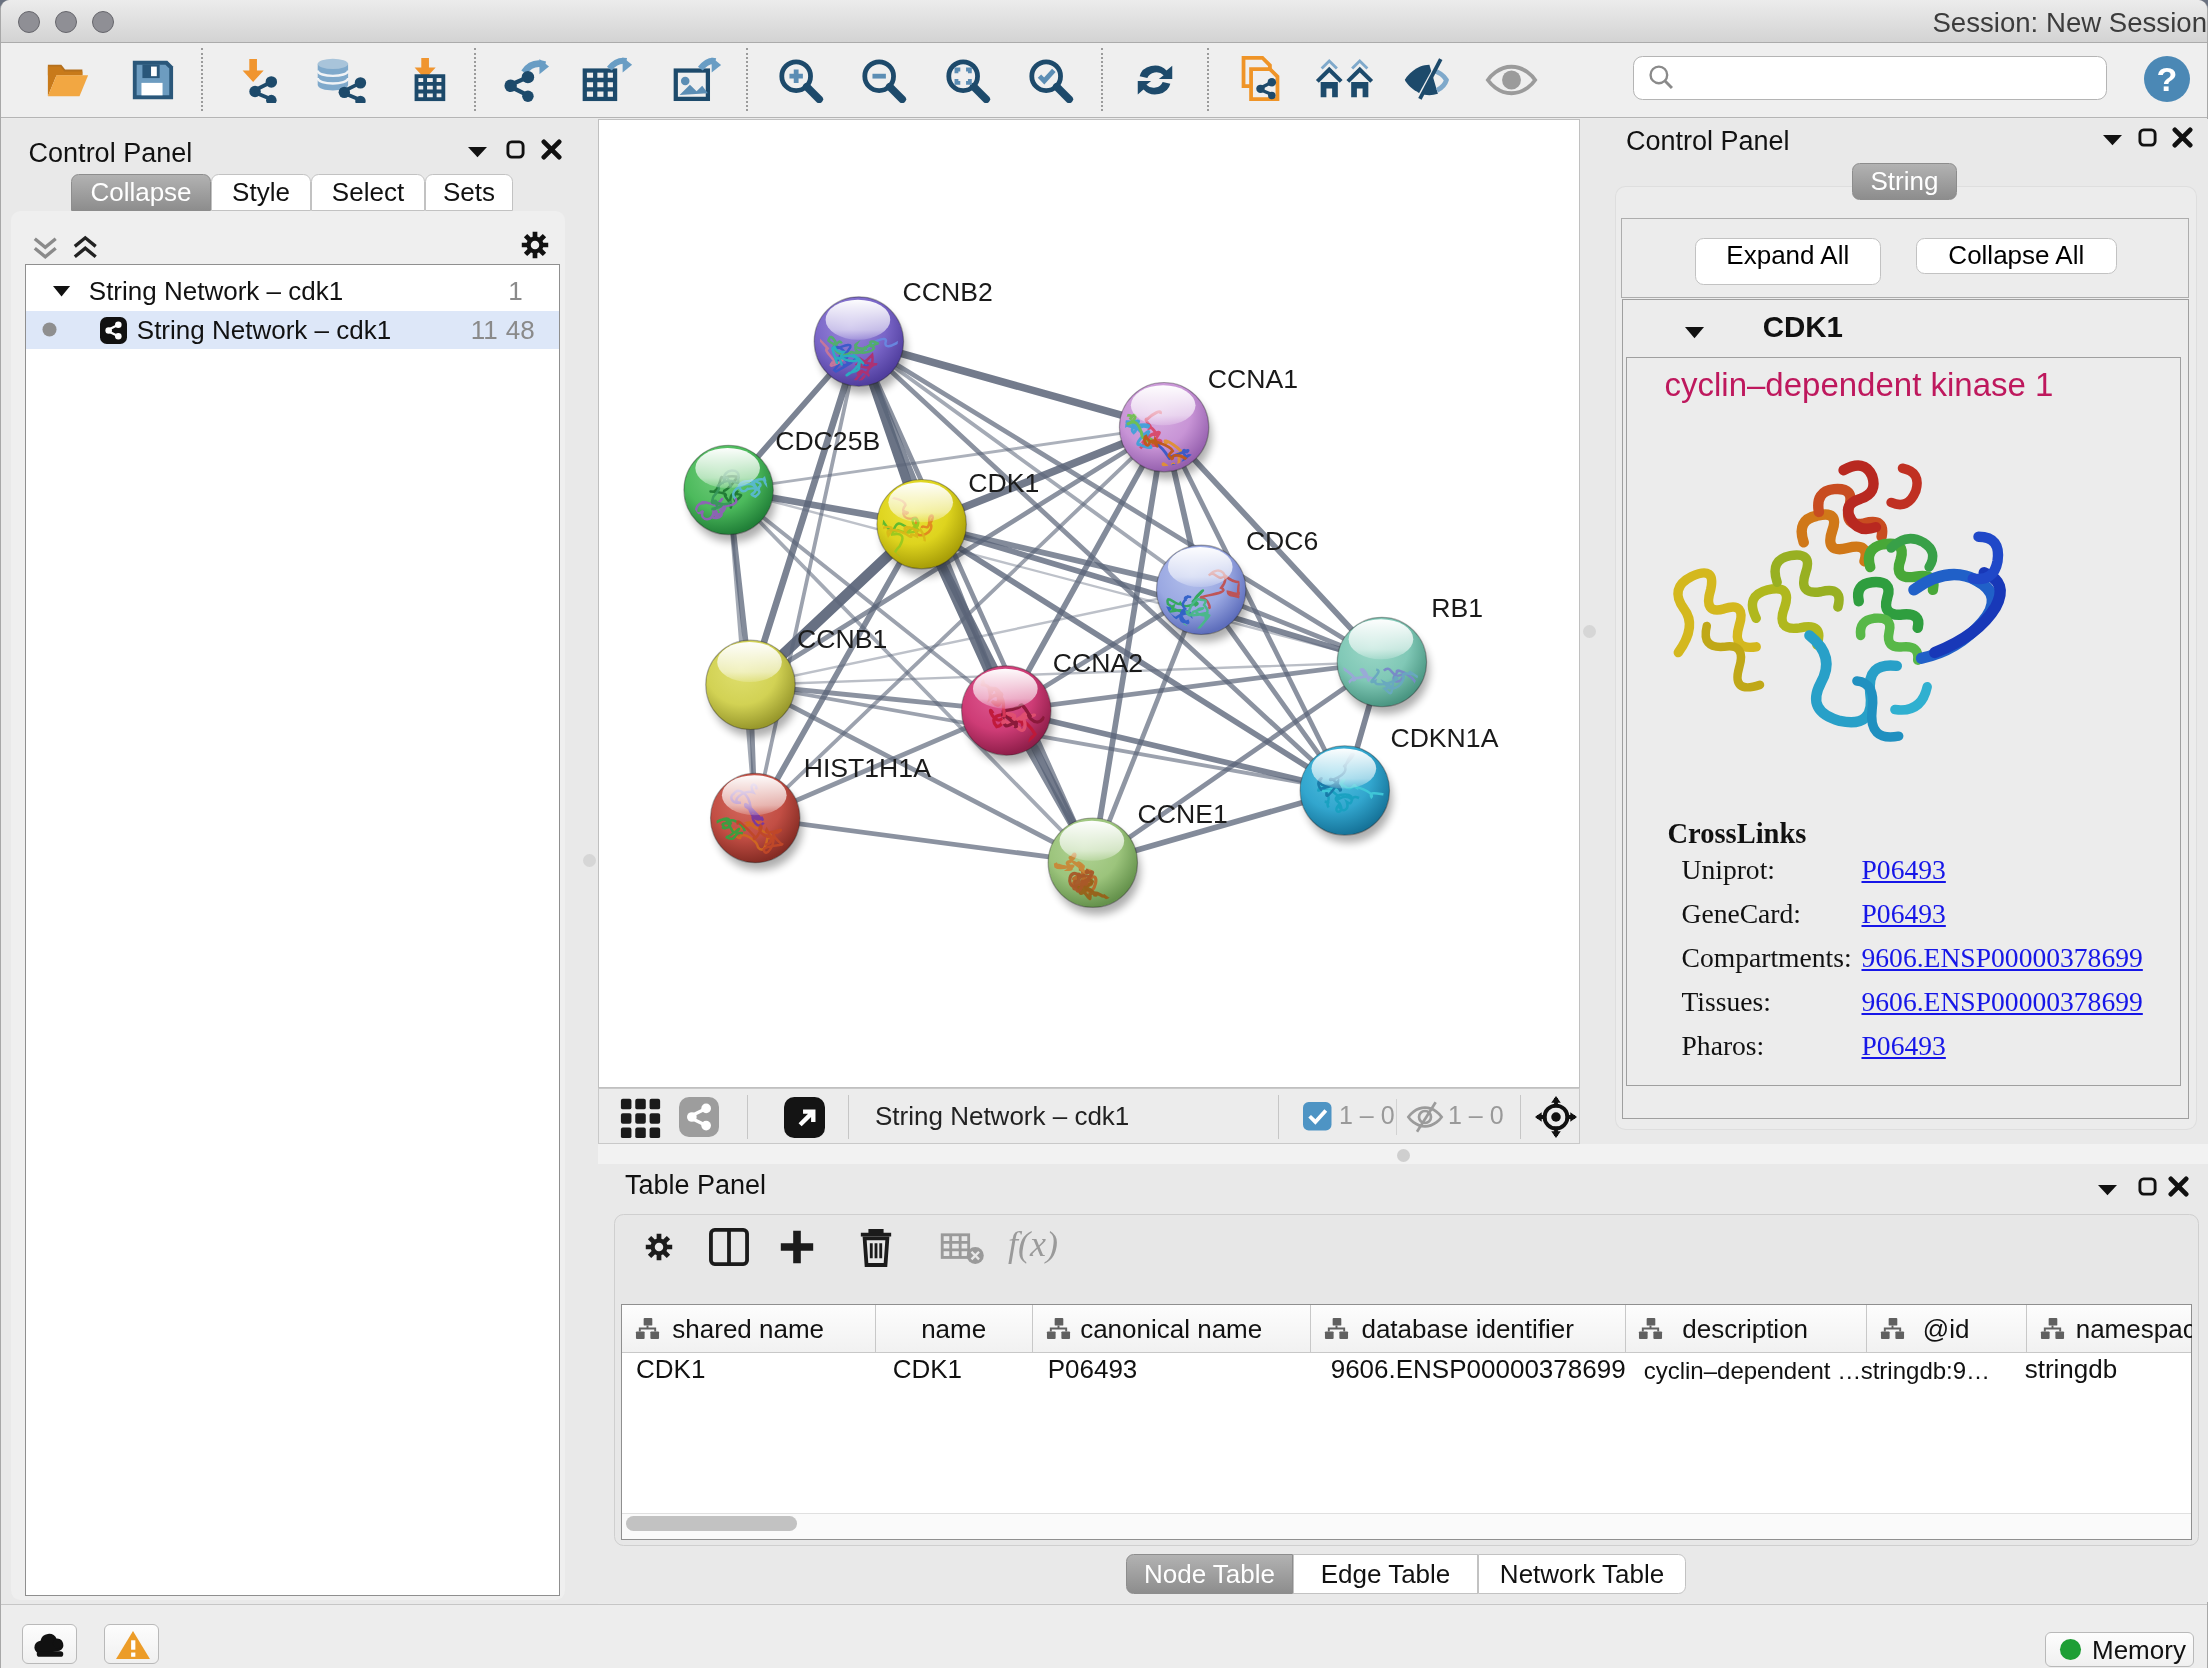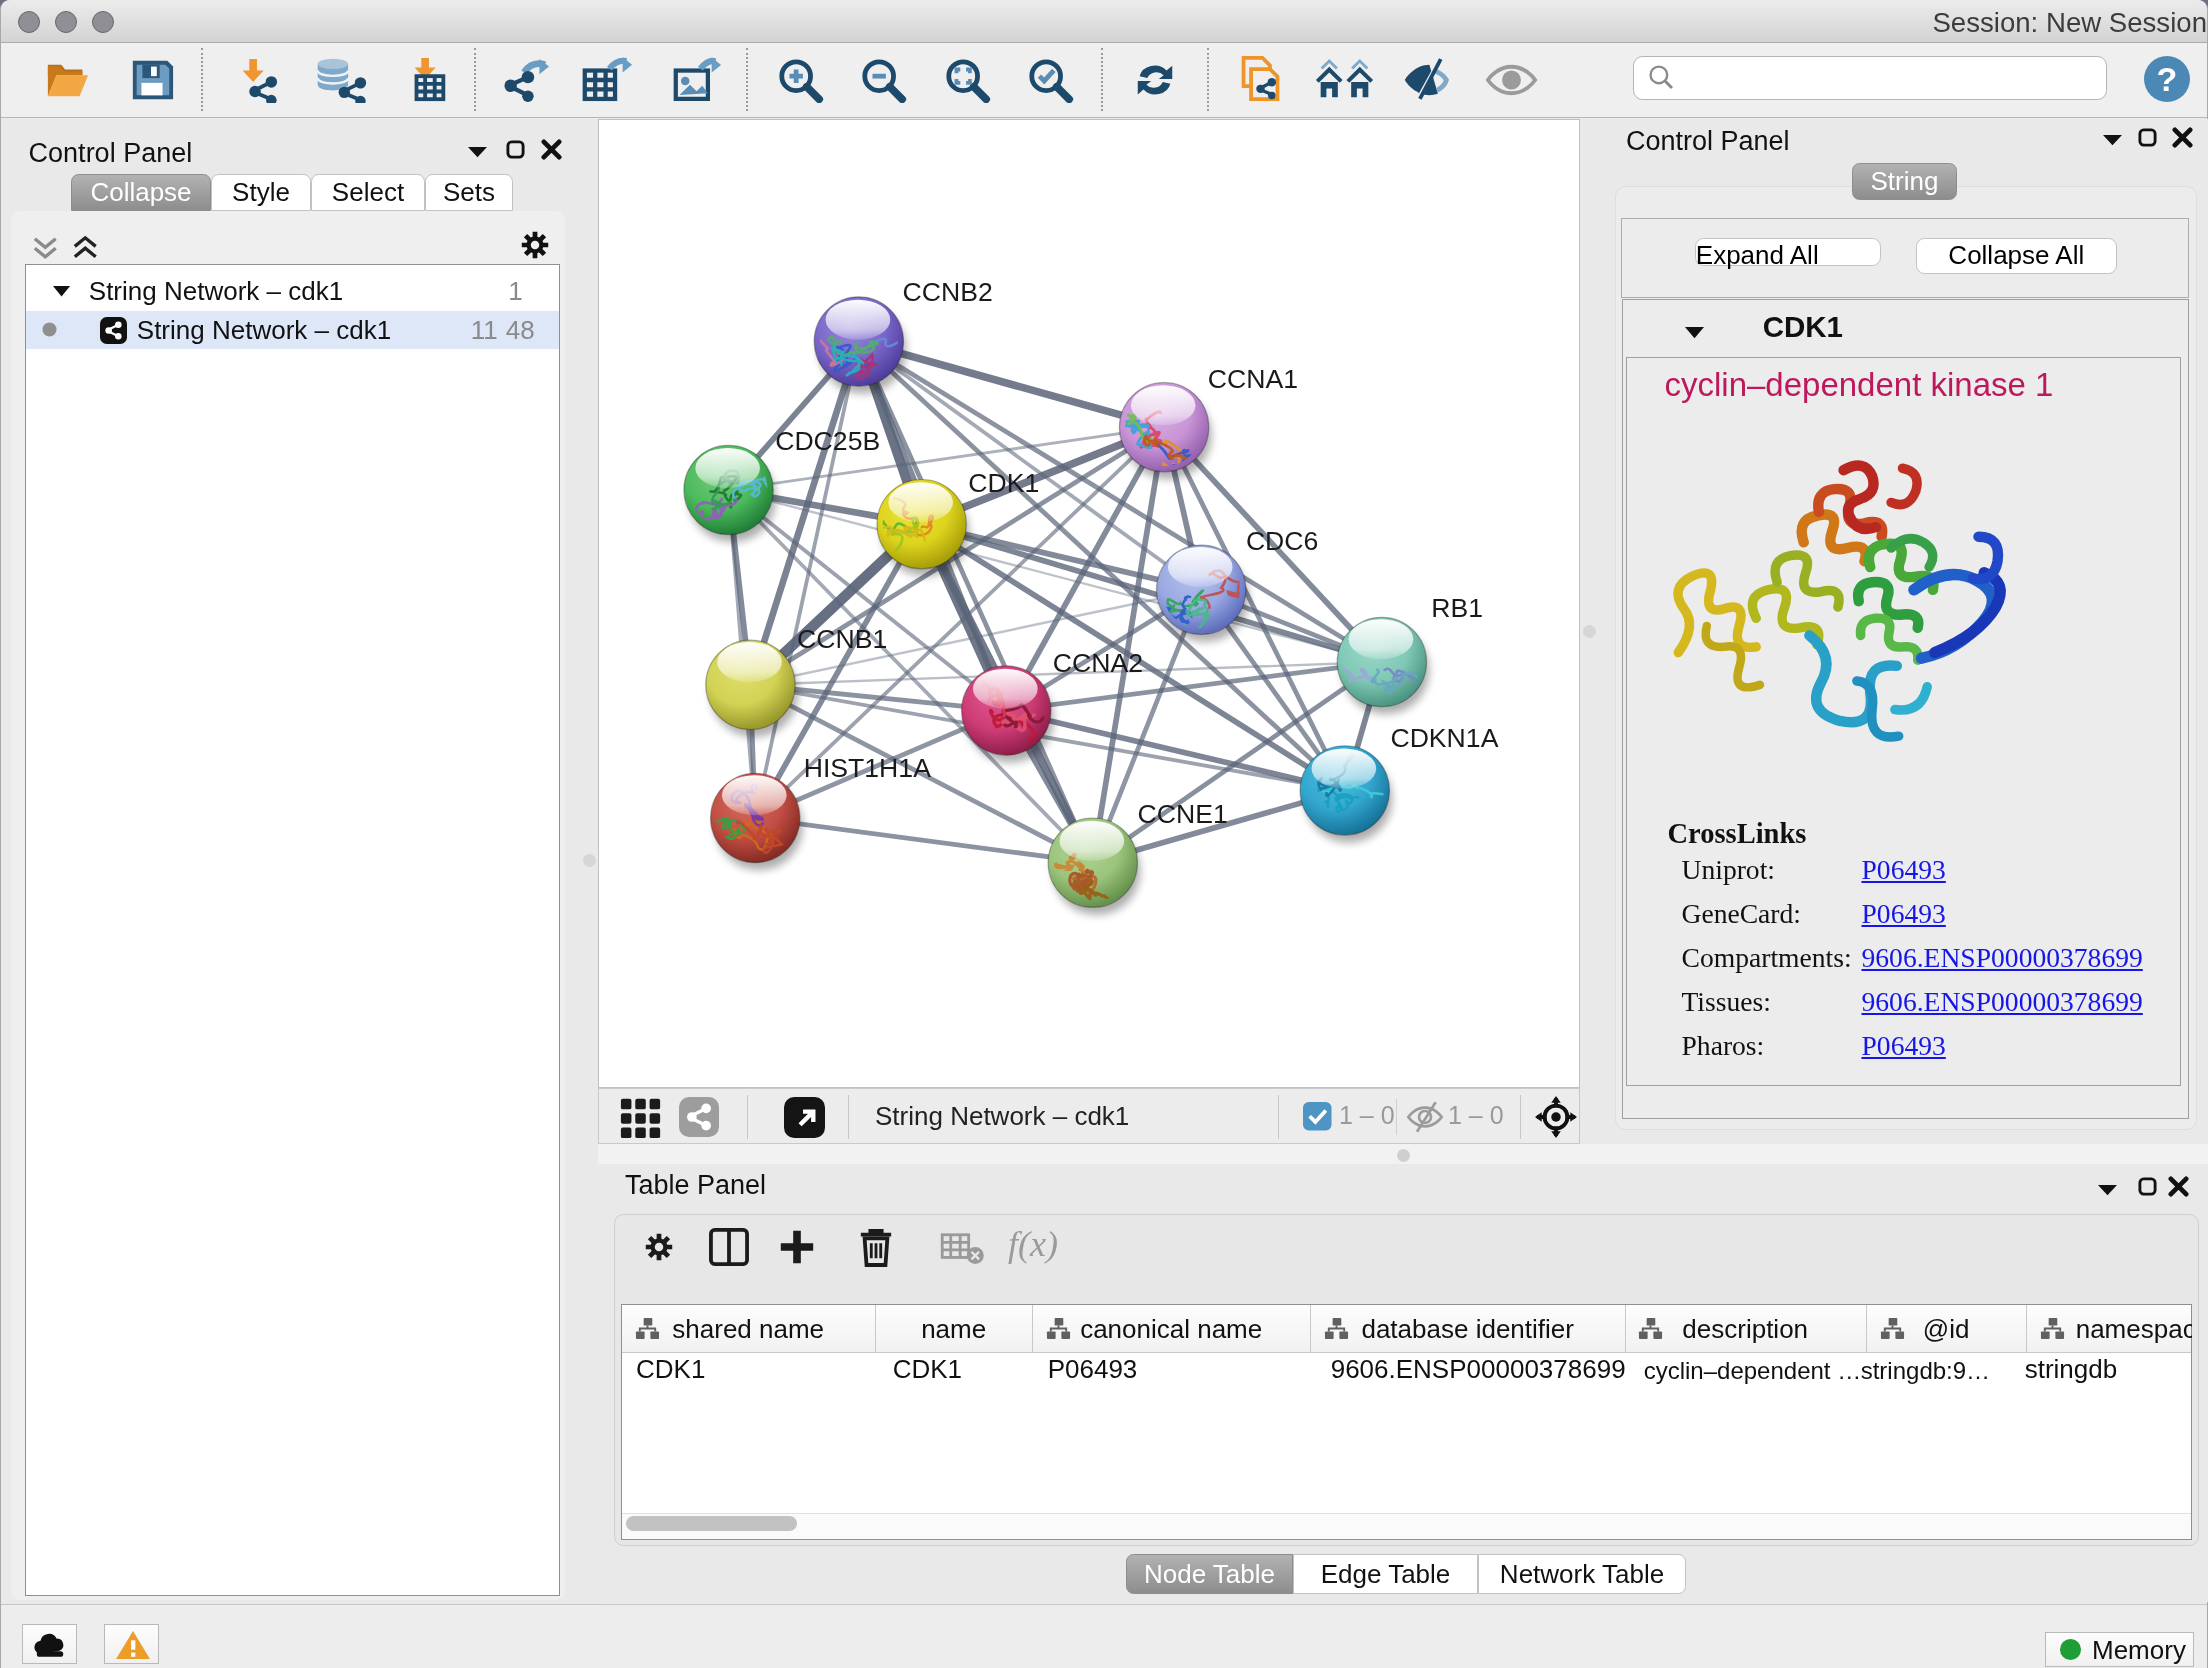--- a/index.html
+++ b/index.html
@@ -30,21 +30,21 @@
 #rpanel{position:absolute;left:1580px;top:0;width:629px;height:1025px;background:#e9e9e9}
 #rbody{position:absolute;left:35px;top:68px;width:580px;height:942px;background:#ececec;border-radius:9.5px;box-shadow:0 0 0 1px #dedede}
 
 #tpanel{position:absolute;left:597px;top:1045px;width:1611px;height:438px;background:#e9e9e9}
 #tbody{position:absolute;left:16px;top:50px;width:1585px;height:332px;background:#e7e7e7;border:1px solid #cfcfcf;border-radius:9.5px;box-sizing:border-box}
 #ttable{position:absolute;left:5.7px;top:89px;width:1571px;height:236px;background:#fff;border:1.9px solid #8f8f8f;box-sizing:border-box}
 .th{position:absolute;top:0;height:48px;border-right:1.9px solid #c8c8c8;box-sizing:border-box;font-size:26px;color:#111;text-align:center;line-height:48px;white-space:nowrap;overflow:hidden}
 .td{position:absolute;top:49px;height:34px;font-size:26px;color:#111;white-space:nowrap;overflow:hidden}
 
 #statusbar{position:absolute;left:0;top:1604px;width:100%;height:65px;background:#ededed;border-top:1.9px solid #c6c6c6}
-.sbtn{position:absolute;box-sizing:border-box;background:linear-gradient(#fdfdfd,#f0f0f0);border:1.9px solid #b9b9b9;border-radius:0}
+.sbtn{position:absolute;box-sizing:border-box;background:linear-gradient(#fdfdfd,#f0f0f0);border:1.9px solid #b9b9b9;border-radius:6px}
 a.lk{color:#1616e8;text-decoration:underline}
 </style>
 </head>
 <body>
 <div id="win">
 <div id="titlebar">
   <div class="tl" style="left:17px"></div>
   <div class="tl" style="left:54px"></div>
   <div class="tl" style="left:91px"></div>
   <div id="title">Session: New Session</div>
@@ -615,21 +615,21 @@
         </svg>
     <svg width="19" height="19" style="position:absolute;left:557px;top:8.6px" viewBox="0 0 20 20">
           <rect x="2" y="2" width="16" height="16" rx="4" fill="none" stroke="#111" stroke-width="3"></rect>
         </svg>
     <svg width="21" height="21" style="position:absolute;left:591px;top:7.6px" viewBox="0 0 22 22">
           <path d="M3 3 L19 19 M19 3 L3 19" stroke="#111" stroke-width="5" stroke-linecap="round"></path>
         </svg>
     <div class="tab tabsel" style="left:271px;top:44px;width:105px;border-radius:7.6px;z-index:5">String</div>
     <div id="rbody">
       <div style="position:absolute;left:4.8px;top:31px;width:568px;height:80px;border:1.9px solid #adadad;box-sizing:border-box">
-        <div class="sbtn" style="left:73px;top:19px;width:186px;height:28px;background:#fff;border-color:#c2c2c2;border-radius:8.6px;text-align:left;line-height:32px;font-size:26px">Expand All</div>
+        <div class="sbtn" style="left:73px;top:19px;width:186px;height:47px;background:#fff;border-color:#c2c2c2;border-radius:8.6px;text-align:center;line-height:32px;font-size:26px">Expand All</div>
         <div class="sbtn" style="left:294px;top:19px;width:201px;height:36px;background:#fff;border-color:#c2c2c2;border-radius:8.6px;text-align:center;line-height:32px;font-size:26px">Collapse All</div>
       </div>
       <div style="position:absolute;left:5.7px;top:112px;width:567px;height:820px;border:1.9px solid #9f9f9f;box-sizing:border-box;background:#ececec">
         <svg width="21" height="14.3" style="position:absolute;left:61px;top:25px" viewBox="0 0 22 15">
               <path d="M1 2 h20 l-10 12z" fill="#111"></path>
             </svg>
         <div style="position:absolute;left:140px;top:9.5px;font-size:29.5px;font-weight:bold;color:#111">CDK1</div>
         <div style="position:absolute;left:3.8px;top:57px;width:555px;height:729px;border:1.9px solid #9f9f9f;box-sizing:border-box">
           <div style="position:absolute;left:37px;top:7.6px;font-size:33px;color:#be185d">cyclin–dependent kinase 1</div>
 

